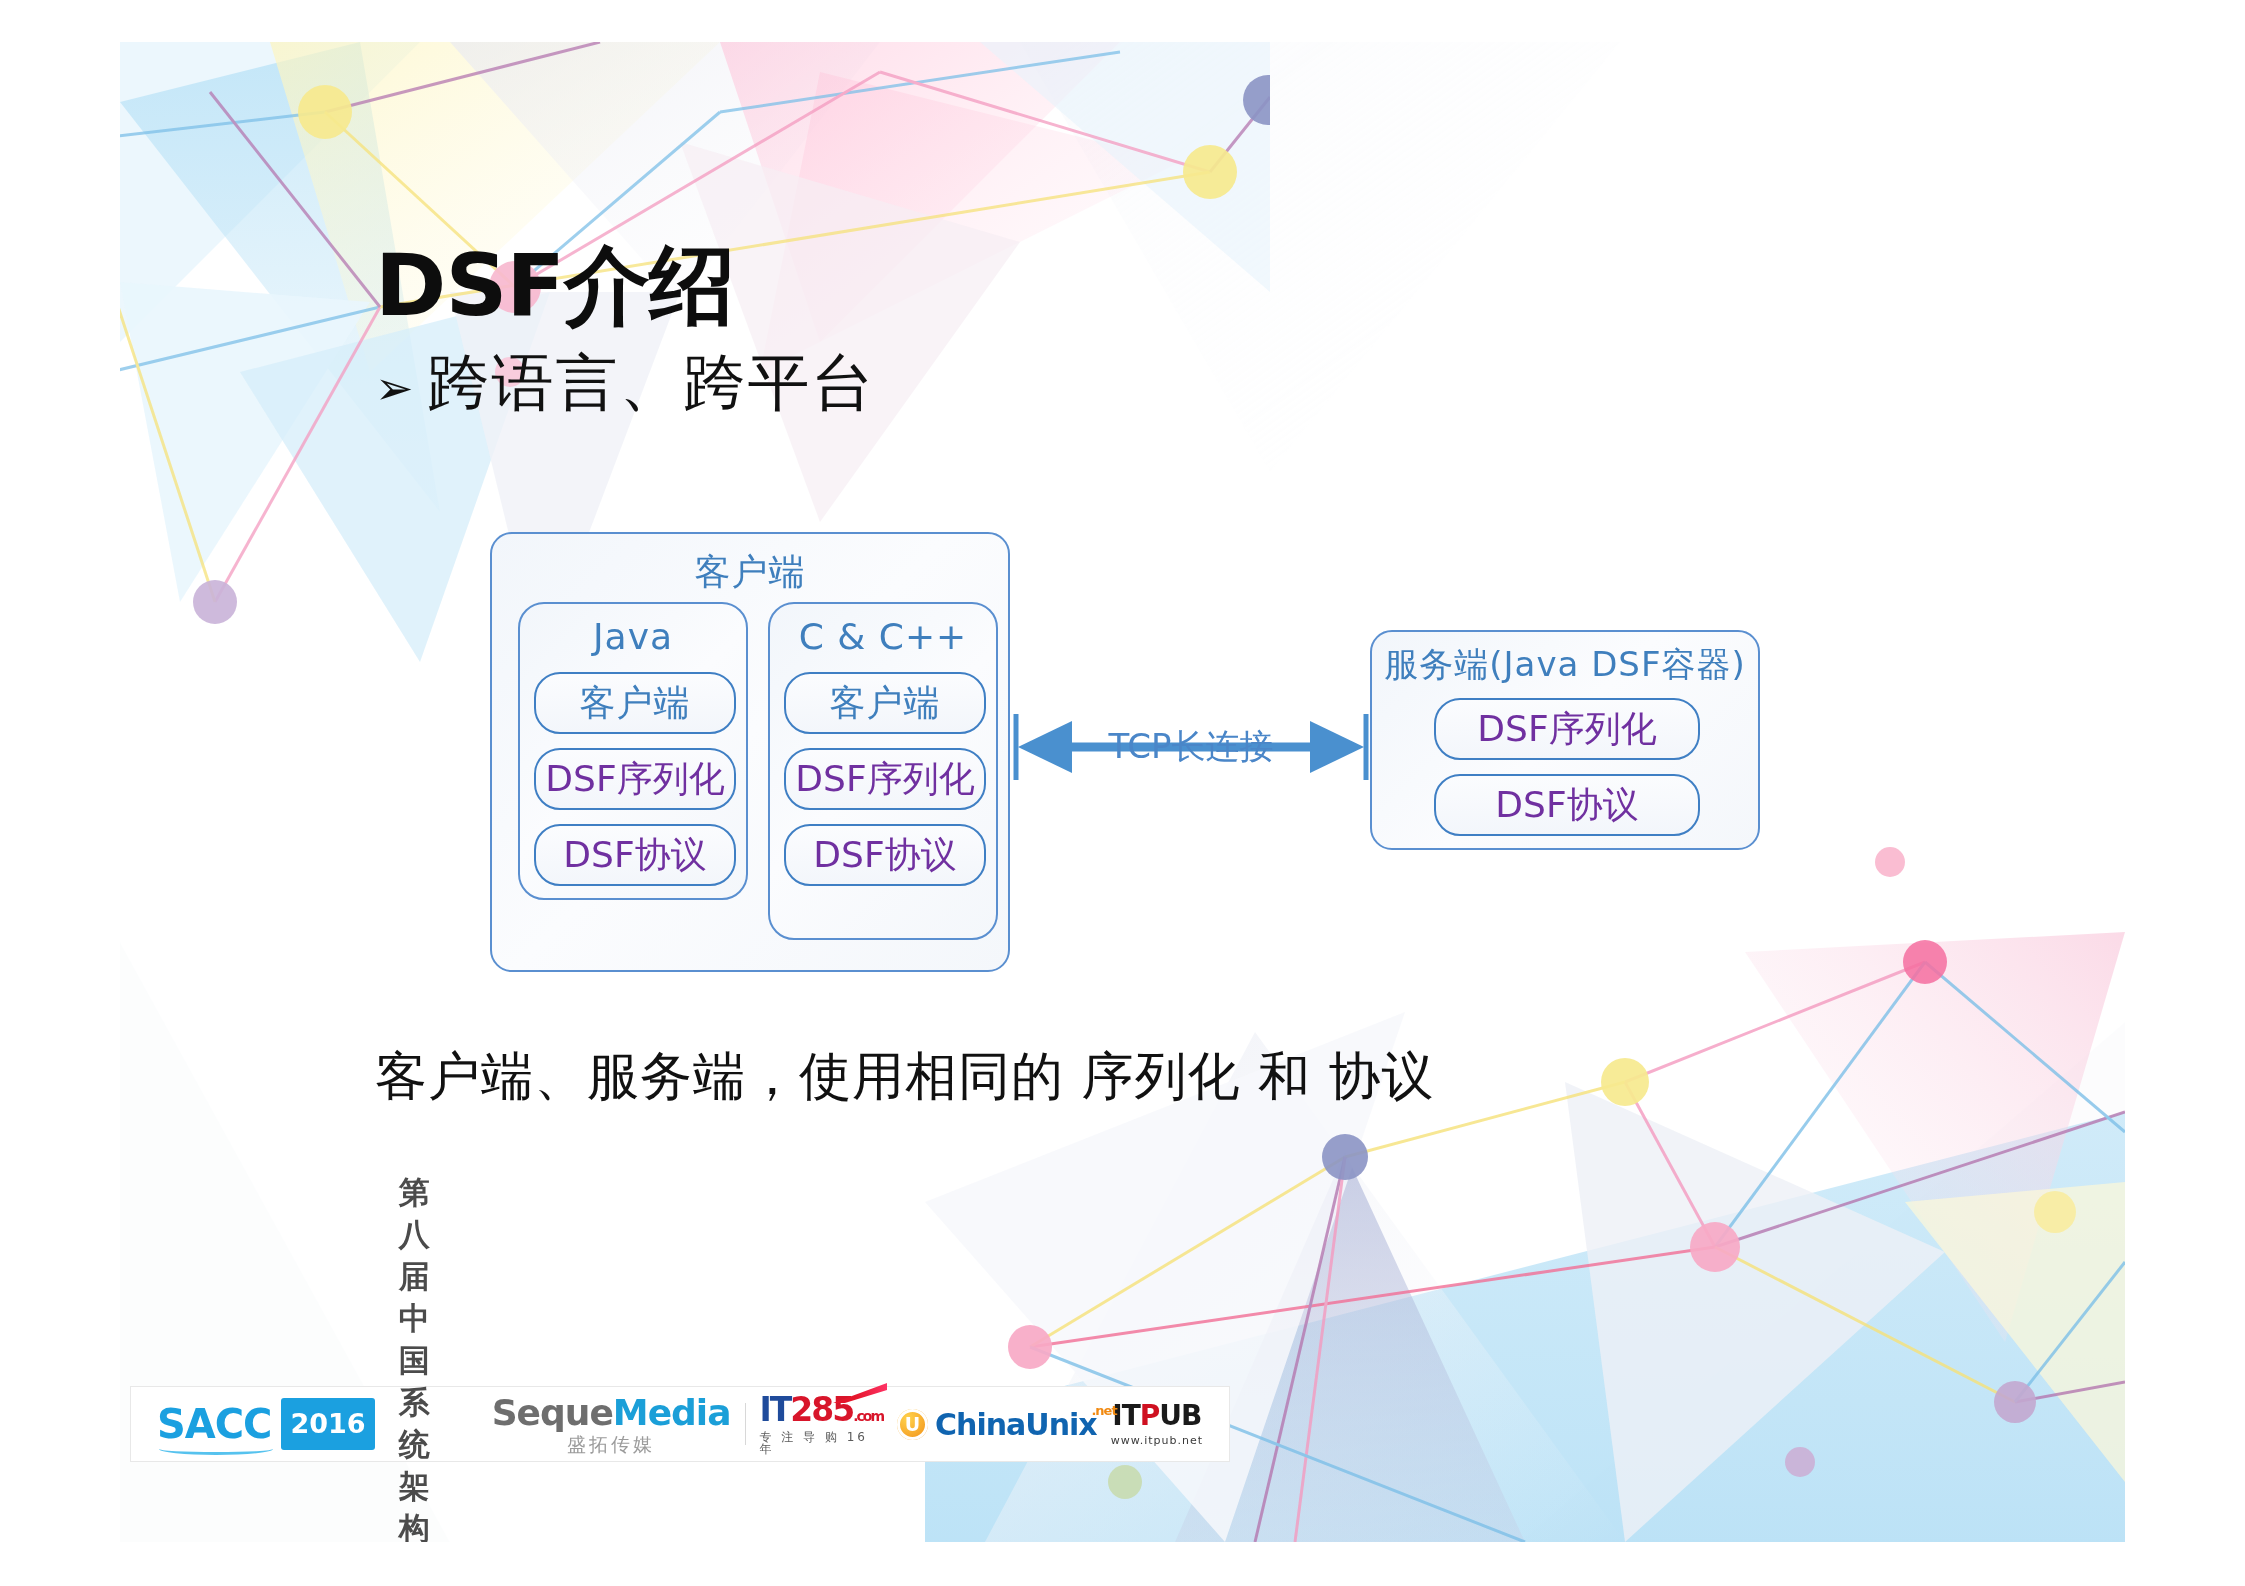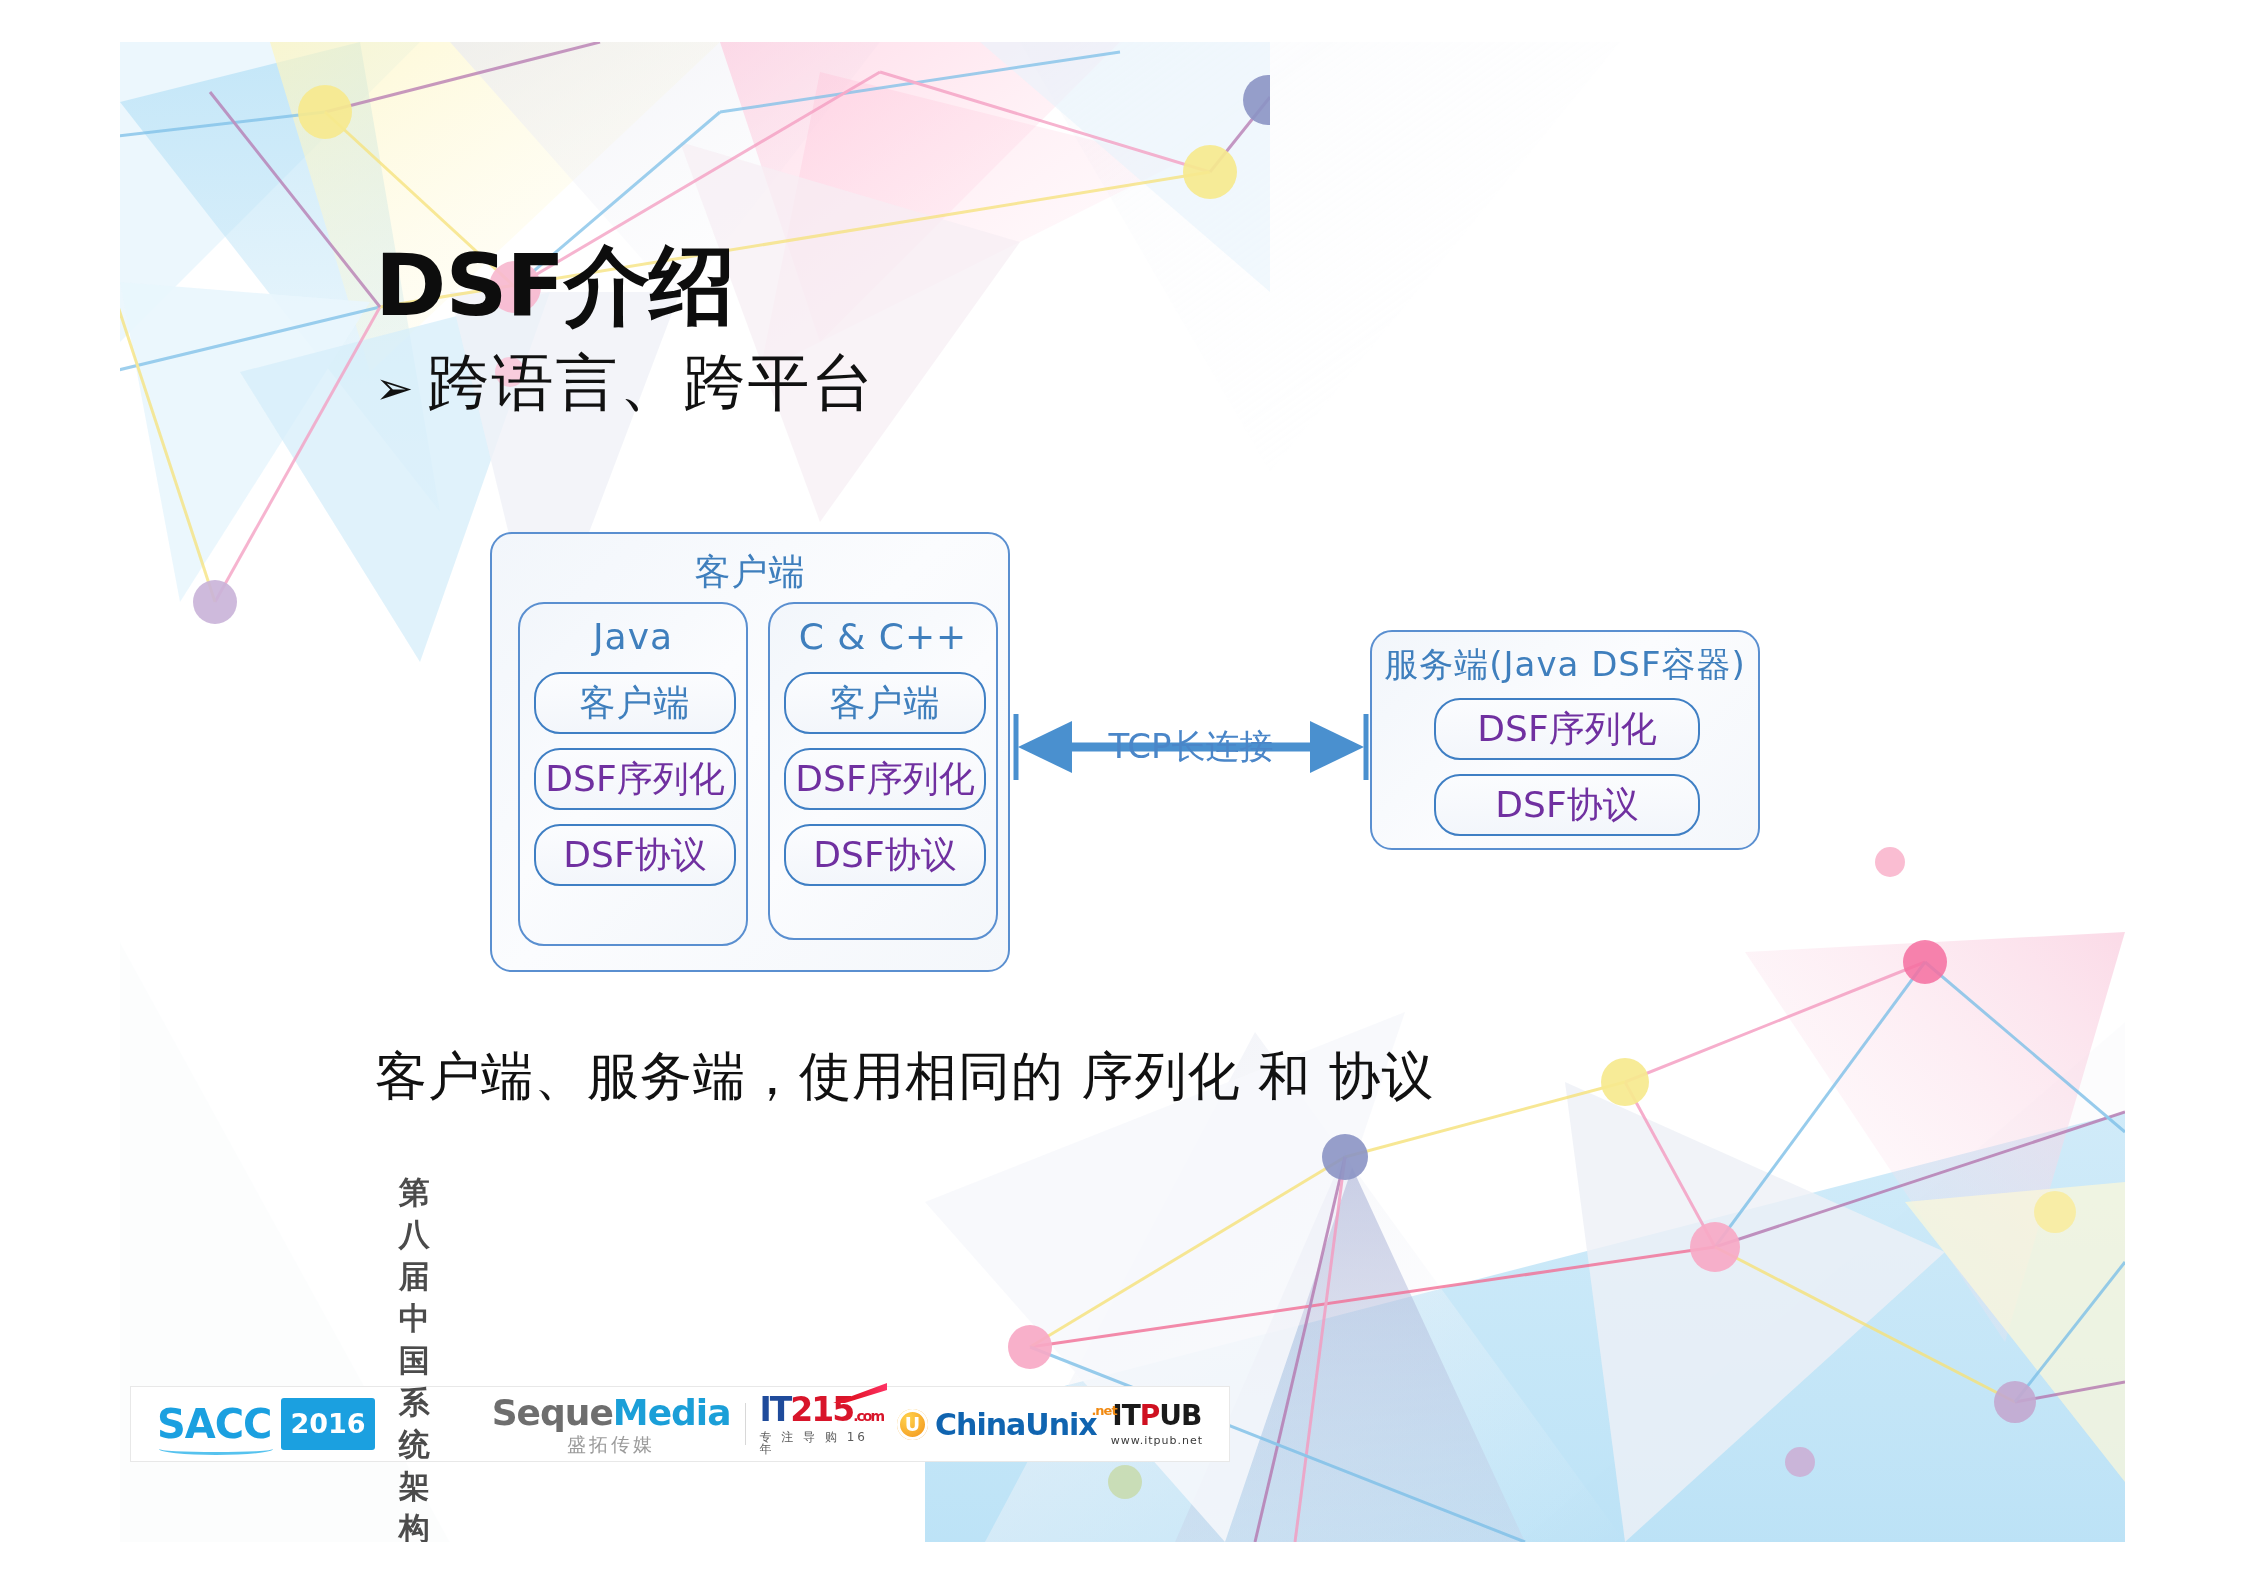--- a/index.html
+++ b/index.html
@@ -63,21 +63,21 @@
     font-family:"DejaVu Sans","Liberation Sans",sans-serif;
     text-align:center;
   }
 
   
   #client-box{left:240px;top:20px;width:520px;height:440px;}
   #client-box-title{
     position:absolute;top:14px;left:0;width:100%;text-align:center;
   }
   
-  #java-col{left:268px;top:90px;width:230px;height:344px;}
+  #java-col{left:268px;top:90px;width:230px;height:298px;}
   #cpp-col{left:518px;top:90px;width:230px;height:338px;}
   .col-title{position:absolute;top:12px;left:0;width:100%;text-align:center;}
 
   .stack-pill{left:14px;width:202px;height:62px;}
   .p1{top:68px;}
   .p2{top:144px;}
   .p3{top:220px;}
 
   
   #server-box{left:1120px;top:118px;width:390px;height:220px;}
@@ -395,21 +395,21 @@
           <span class="g">Seque</span><span class="b">Media</span>
         </div>
         <div id="seque-sub">盛拓传媒</div>
       </div>
 
       <div class="vdiv"></div>
 
       <div class="logo" id="it168">
         <div id="it168-swoosh"></div>
         <div id="it168-main">
-          <span>IT</span><span class="red">215</span><span class="sm">.com</span>
+          <span>IT</span><span class="red">285</span><span class="sm">.com</span>
         </div>
         <div id="it168-sub">专 注 导 购 16 年</div>
       </div>
 
       <div class="logo" id="chinaunix">
         <span id="cu-circle">U</span>
         <span id="cu-text">
           <span>ChinaUnix</span>
           <span id="cu-net">.net</span>
         </span>

